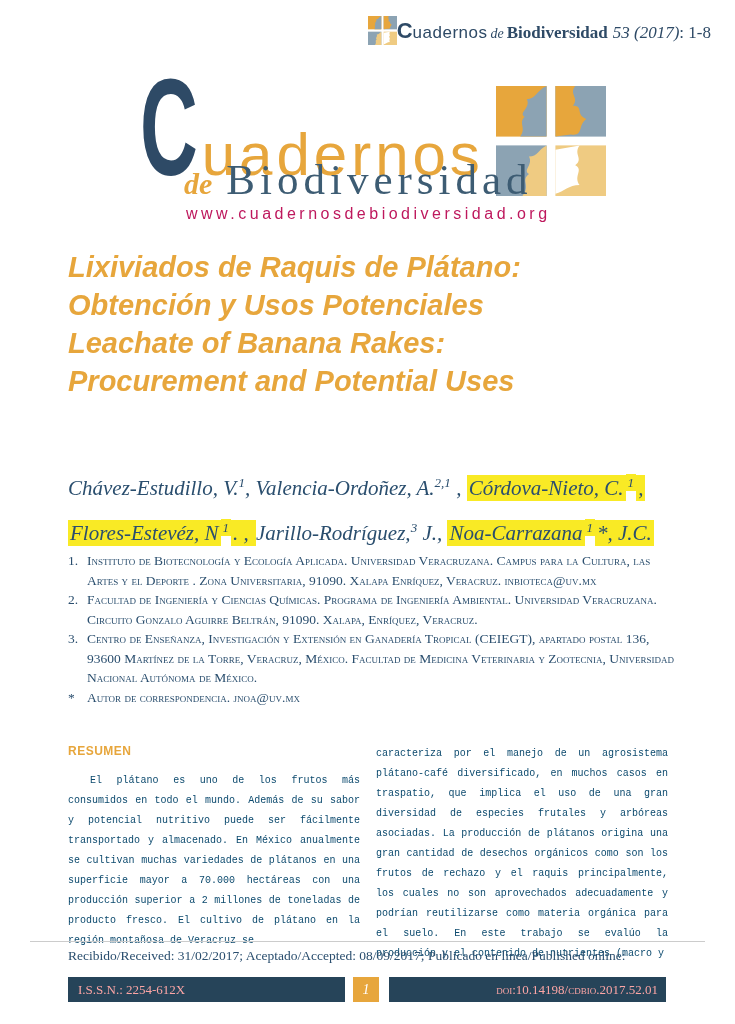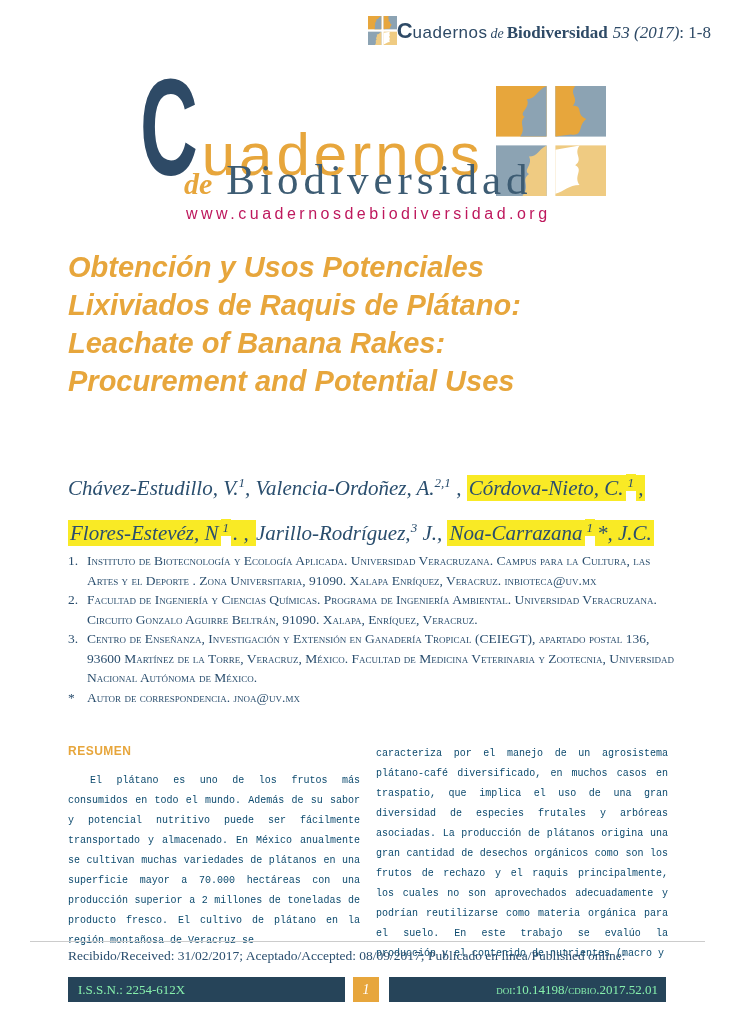--- a/index.html
+++ b/index.html
@@ -54,21 +54,21 @@
                letter-spacing:0.5px;color:#E7A63C;margin:0 0 13px 0;}
   .body-par{font-family:Liberation Mono, monospace;font-size:10px;line-height:20px;color:#0c4a6e;
             text-align:justify;margin:0;}
   .indent{text-indent:22px;}
 
   
   .foot-rule{position:absolute;top:941px;left:30px;right:30px;height:1px;background:#cccccc;}
   .received{position:absolute;top:948px;left:68px;font-family:"Liberation Serif",serif;
             font-size:13.5px;color:#2A4E6E;}
   .bars{position:absolute;top:977px;left:68px;right:69px;display:flex;height:25px;}
-  .bar{background:#264459;color:#86efac;font-family:"Liberation Serif",serif;font-variant:small-caps;
+  .bar{background:#264459;color:#fca5a5;font-family:"Liberation Serif",serif;font-variant:small-caps;
        font-size:13px;line-height:25px;}
   .bar-issn{width:277px;padding-left:10px;box-sizing:border-box;}
   .page-box{width:26px;margin-left:8px;margin-right:10px;background:#E7A63C;color:#ffffff;
             font-family:"Liberation Serif",serif;font-style:italic;font-size:14px;line-height:25px;text-align:center;}
   .bar-doi{flex:1;text-align:right;padding-right:8px;box-sizing:border-box;}
 
   .defs-svg{position:absolute;width:0;height:0;overflow:hidden;}
 </style>
 </head>
 <body>
@@ -106,22 +106,22 @@
       <span class="mast-de">de</span>
       <span class="mast-bio">Biodiversidad</span>
     </div>
     <div class="mast-www">www.cuadernosdebiodiversidad.org</div>
     <svg class="mast-squares" viewBox="0 0 100 100">
         <use href="#squaresLogo"></use>
       </svg>
   </div>
 
   <div class="title-block">
+      <div class="title-line">Lixiviados de Raquis de Plátano:</div>
       <div class="title-line">Obtención y Usos Potenciales</div>
-      <div class="title-line">Lixiviados de Raquis de Plátano:</div>
       <div class="title-line">Leachate of Banana Rakes:</div>
       <div class="title-line">Procurement and Potential Uses</div>
     </div>
 
   <p class="authors"><span>Chávez-Estudillo, V.</span><sup>1</sup><span>,  Valencia-Ordoñez, A.</span><sup>2,1</sup><span> , </span><span class="hl">Córdova-Nieto, C.</span><sup class="hl">1</sup><span class="hl">, Flores-Estevéz, N</span><sup class="hl">1</sup><span class="hl">. , </span><span>Jarillo-Rodríguez,</span><sup>3</sup><span> J., </span><span class="hl">Noa-Carrazana</span><sup class="hl">1</sup><span class="hl">*, J.C.</span></p>
 
   <div class="affils">
       <div class="aff-item"><span class="aff-marker">1.</span><span class="aff-text">Instituto de Biotecnología y Ecología Aplicada. Universidad Veracruzana. Campus para la Cultura, las Artes y el Deporte . Zona Universitaria, 91090. Xalapa Enríquez, Veracruz. inbioteca@uv.mx</span></div>
       <div class="aff-item"><span class="aff-marker">2.</span><span class="aff-text">Facultad de Ingeniería y Ciencias Químicas. Programa de Ingeniería Ambiental. Universidad Veracruzana. Circuito Gonzalo Aguirre Beltrán, 91090. Xalapa, Enríquez, Veracruz.</span></div>
       <div class="aff-item"><span class="aff-marker">3.</span><span class="aff-text">Centro de Enseñanza, Investigación y Extensión en Ganadería Tropical (CEIEGT), apartado postal 136, 93600 Martínez de la Torre, Veracruz, México. Facultad de Medicina Veterinaria y Zootecnia, Universidad Nacional Autónoma de México.</span></div>

